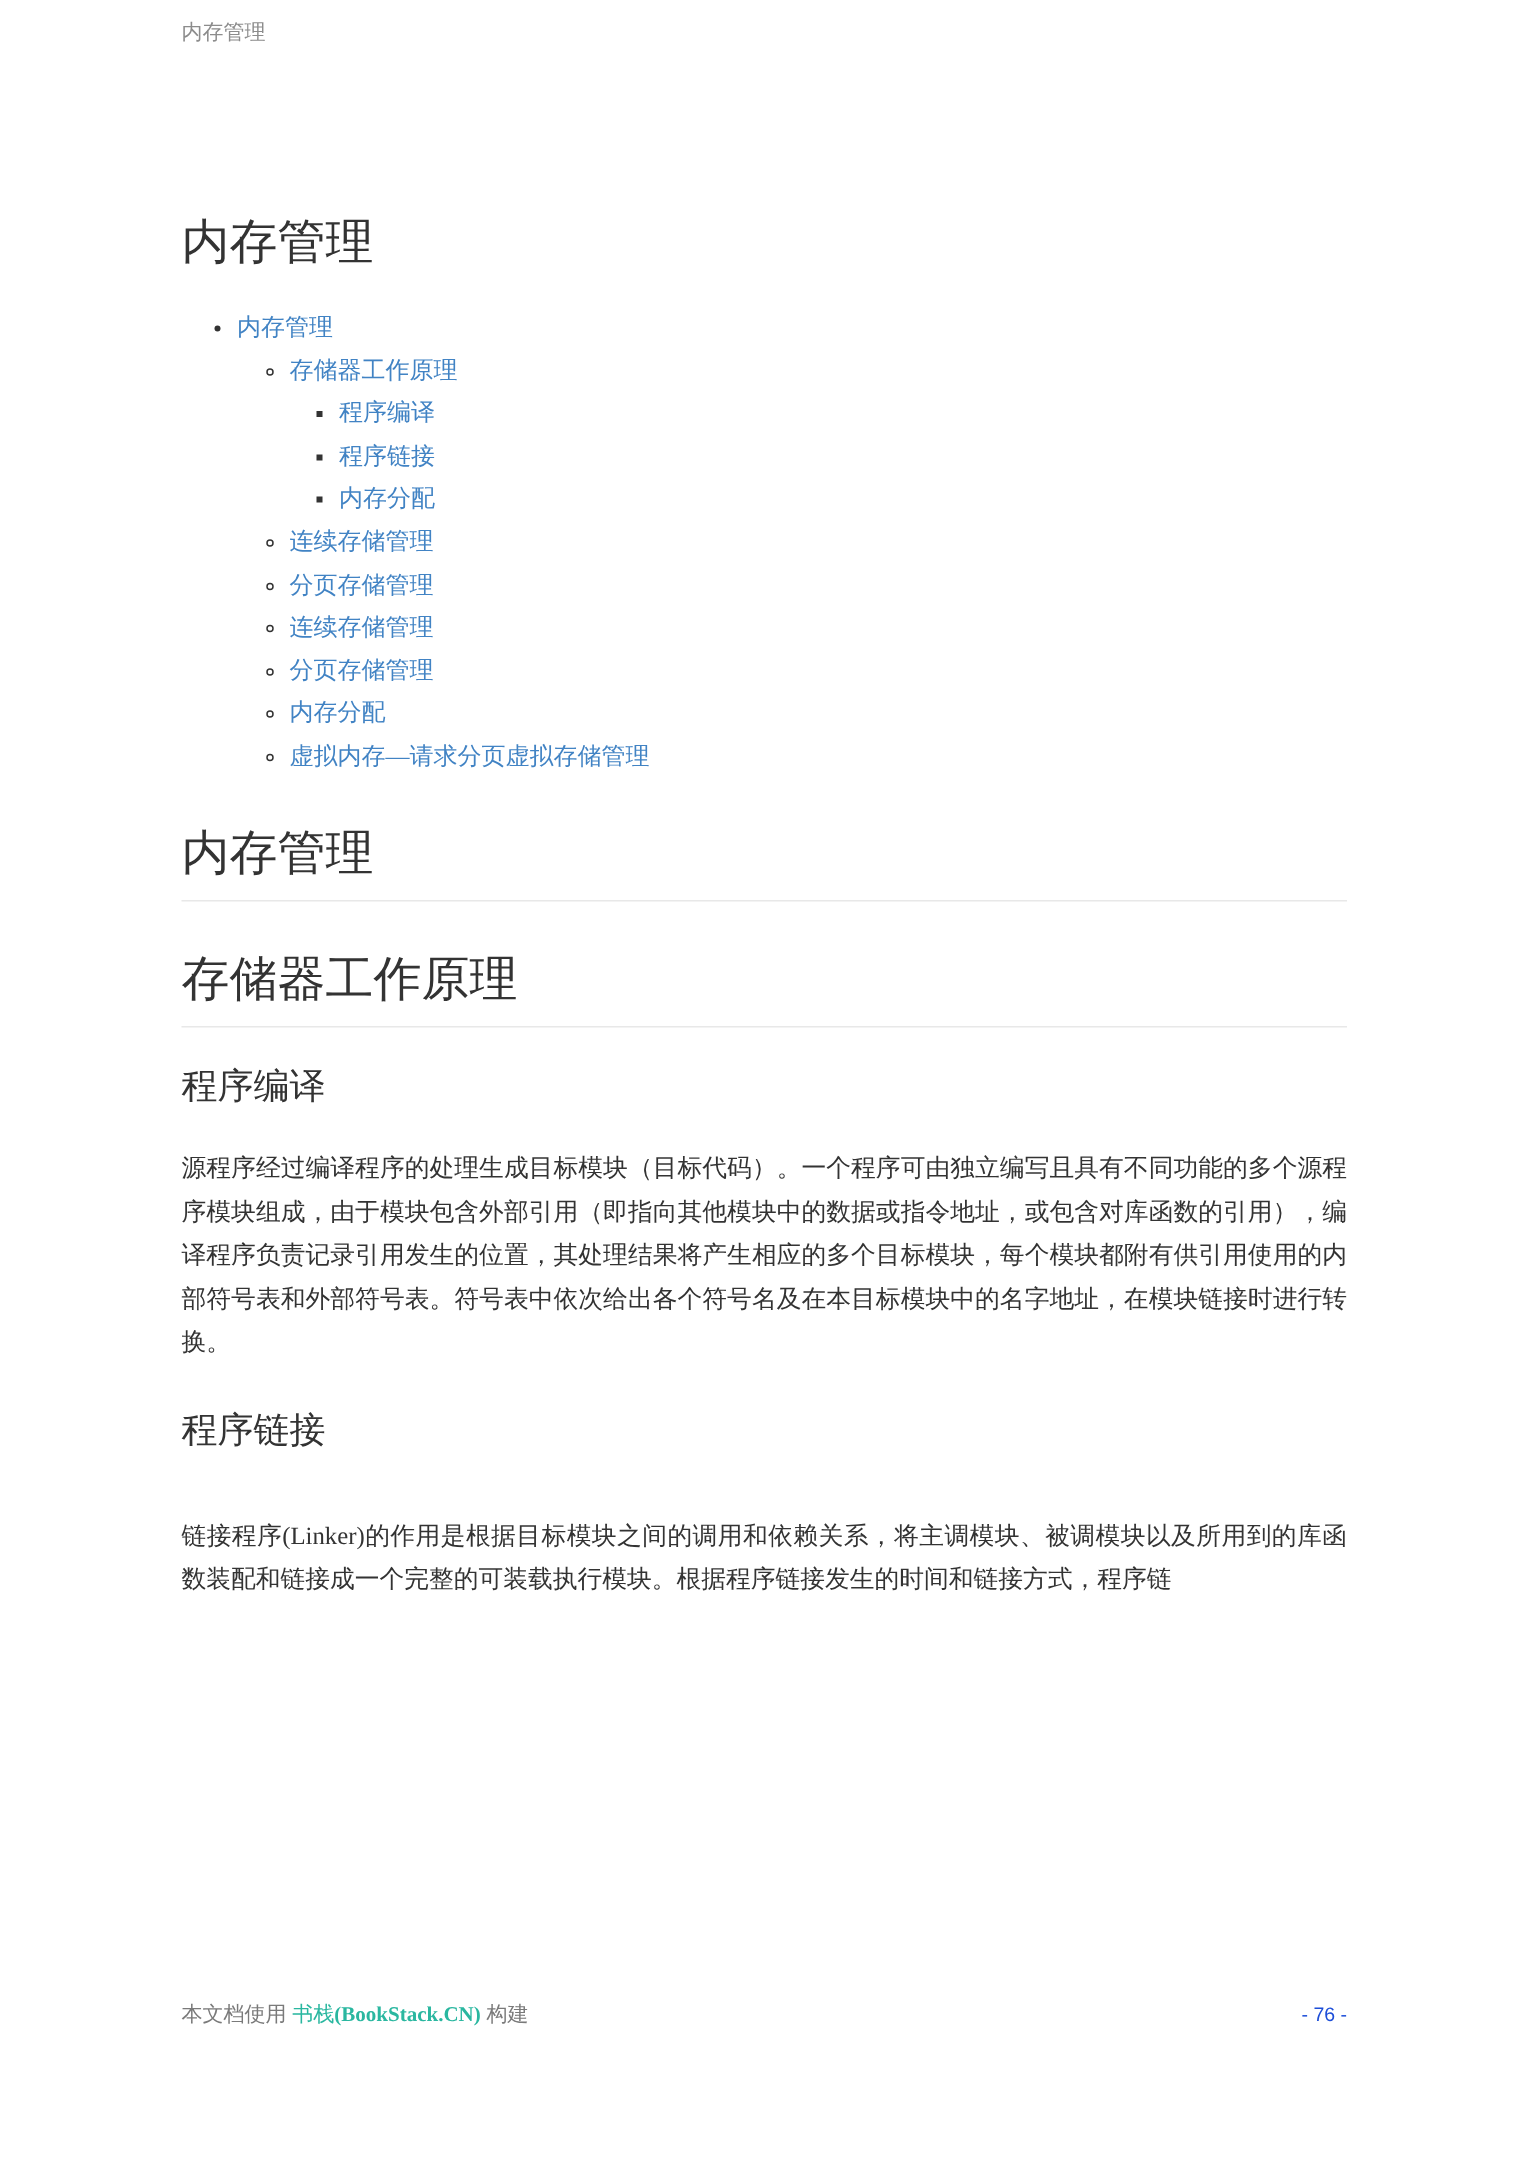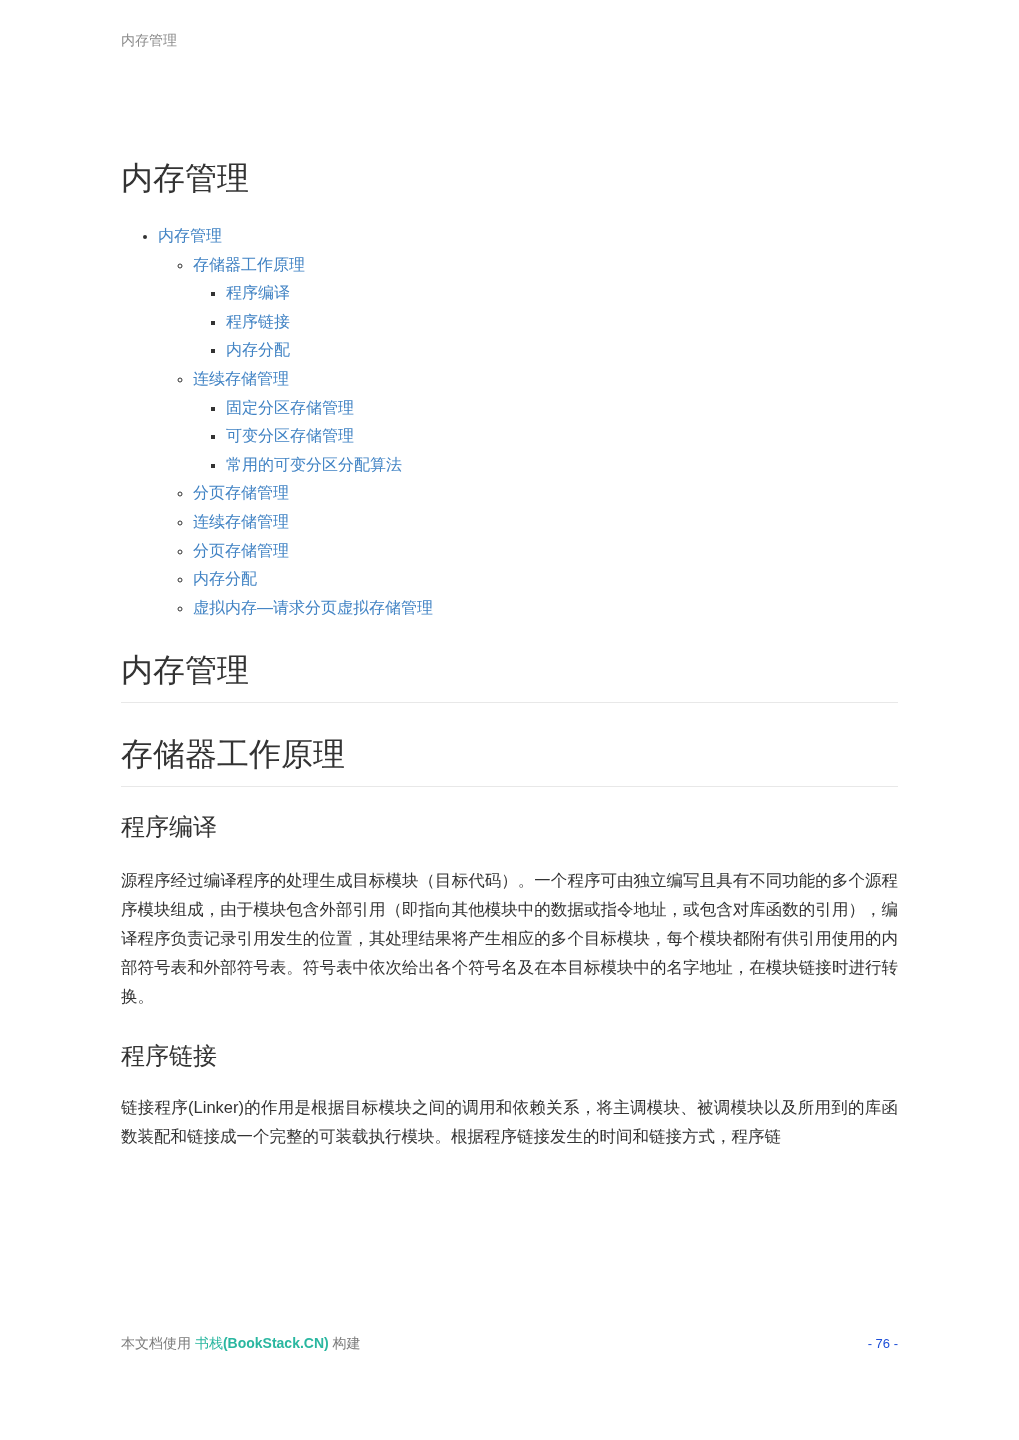--- a/index.html
+++ b/index.html
@@ -11,21 +11,22 @@
     position: relative;
     width: 1019px;
     height: 1440px;
     background: #ffffff;
     font-family: "Liberation Sans", "DejaVu Sans", sans-serif;
     color: #333333;
     overflow: hidden;
     box-sizing: border-box;
   }
   .content {
-    padding: 17px 121px;
+    padding: 0 121px;
+    font-family: Liberation Serif, serif;
   }
   .running-header {
     padding-top: 15px;
     font-size: 14px;
     line-height: 16px;
     color: #8c8c8c;
   }
   h1.doc-title {
     margin: 112px 0 0 0;
     font-size: 32px;
@@ -74,21 +75,21 @@
   #sec-memory   { margin-top: 30px; }
   #sec-storage  { margin-top: 33px; }
   .content p {
     margin: 24px 0 0 0;
     font-size: 16.5px;
     line-height: 29px;
     text-align: justify;
     color: #333333;
   }
   #p-compile { margin-top: 24px; }
-  #p-link    { margin-top: 22px; }
+  #p-link    { margin-top: 40px; }
   h2.sub-title {
     margin: 0;
     font-size: 24px;
     line-height: 30px;
     font-weight: 500;
     color: #333333;
   }
   #h2-compile { margin-top: 25px; }
   #h2-link    { margin-top: 30px; }
   .footer {
@@ -102,21 +103,21 @@
     font-size: 14px;
     line-height: 20px;
     color: #7a7a7a;
   }
   .footer-link {
     color: #2ab7a0;
     text-decoration: none;
     cursor: pointer;
   }
   .footer-link b {
-    font-family: Liberation Sans, sans-serif;
+    font-family: Liberation Serif, serif;
     font-weight: bold;
     text-align: right;
   }
   .footer-right {
     color: #1d4ed8;
     font-size: 13px;
   }
 </style>
 </head>
 <body>
@@ -134,25 +135,20 @@
           <li>
             <a>存储器工作原理</a>
             <ul>
               <li><a>程序编译</a></li>
               <li><a>程序链接</a></li>
               <li><a>内存分配</a></li>
             </ul>
           </li>
           <li>
             <a>连续存储管理</a>
-            <ul>
-              <li><a>固定分区存储管理</a></li>
-              <li><a>可变分区存储管理</a></li>
-              <li><a>常用的可变分区分配算法</a></li>
-            </ul>
           </li>
           <li><a>分页存储管理</a></li>
           <li><a>连续存储管理</a></li>
           <li><a>分页存储管理</a></li>
           <li><a>内存分配</a></li>
           <li>
             <a>虚拟内存—请求分页虚拟存储管理</a>
           </li>
         </ul>
       </li>

